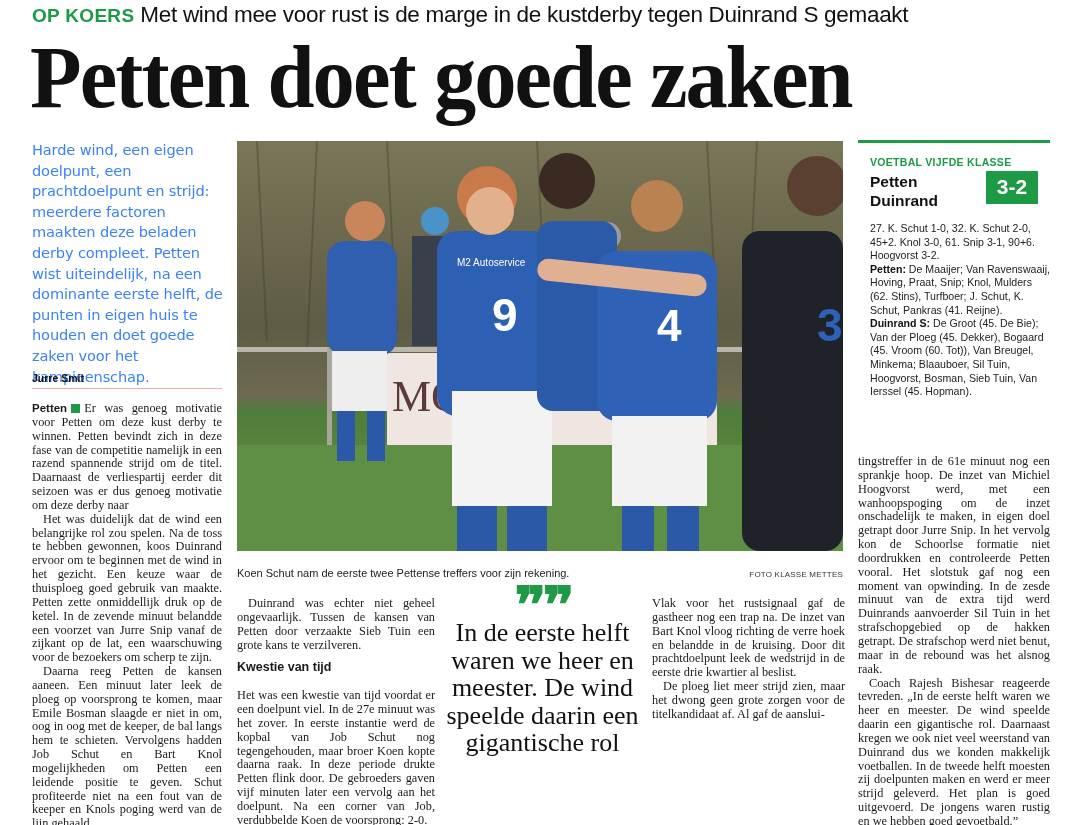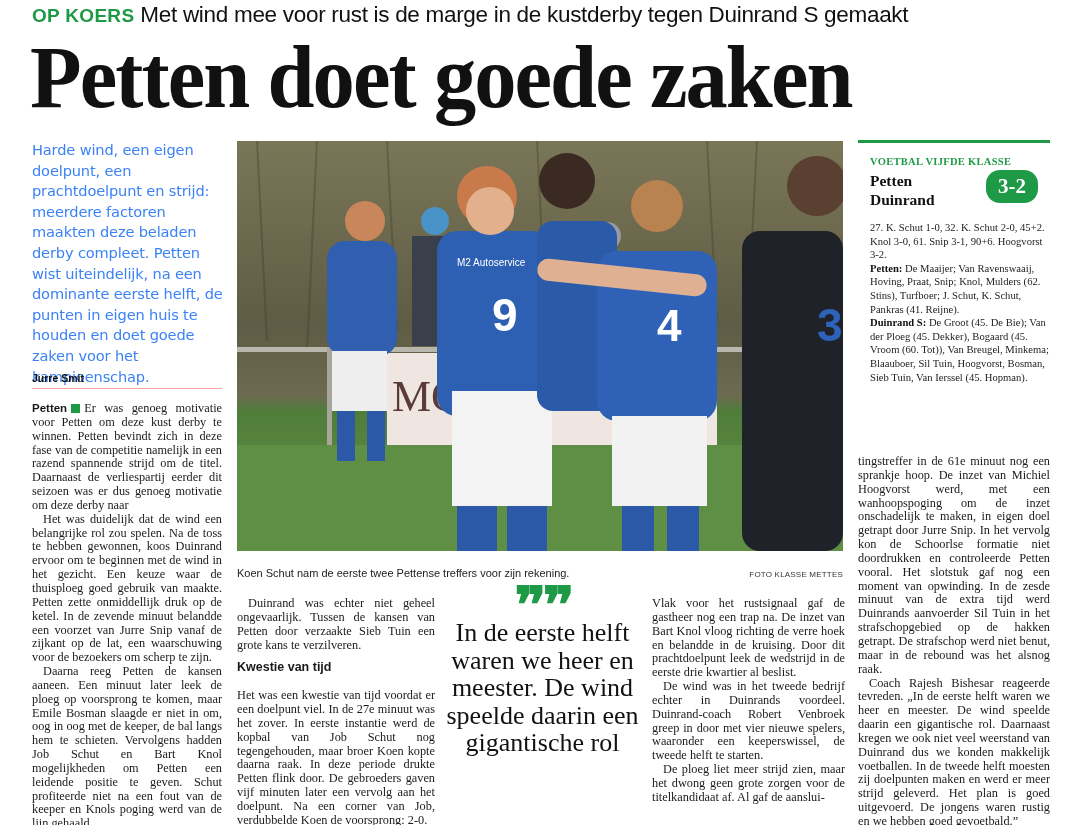--- a/index.html
+++ b/index.html
@@ -63,28 +63,28 @@
 
     .quote {
       position: absolute; left: 440px; top: 585px; width: 205px; text-align: center;
       font-family: "Liberation Serif", serif; font-size: 26px; line-height: 27.5px; color: #111;
     }
     .quote .qmark {
       display: block; font-family: "DejaVu Serif", serif; font-weight: bold; color: #1e9a46;
       font-size: 60px; line-height: 40px; height: 34px; overflow: hidden; letter-spacing: -4px;
     }
 
-    .box { position: absolute; left: 858px; top: 140px; width: 192px; font-family: Liberation Serif, serif; }
+    .box { position: absolute; left: 858px; top: 140px; width: 192px; font-family: Liberation Sans, sans-serif; }
     .box .rule { height: 3px; background: #1e9a46; margin-bottom: 13px; width: 192px; }
     .box .league { color: #1e9a46; font-weight: bold; font-size: 10.5px; letter-spacing: 0.3px; margin-left: 12px; }
     .box .teams { display: flex; justify-content: space-between; align-items: flex-start; margin: 4px 0 0 12px; }
     .box .names { font-weight: bold; font-size: 15.5px; line-height: 19px; }
     .box .score {
       background: #1e9a46; color: #fff; font-weight: bold; font-size: 21px; line-height: 32px;
-      width: 52px; height: 33px; text-align: center; margin-right: 12px; margin-top: -1px; border-radius: 14px;
+      width: 52px; height: 33px; text-align: center; margin-right: 12px; margin-top: -1px;
     }
     .box .details { margin: 12px 12px 0 12px; font-size: 10.6px; line-height: 13.6px; color: #222; width: 182px; }
     .box .details b { color: #111; }
   </style>
 </head>
 <body>
 
 <div class="kicker">
   <span class="label">OP KOERS</span><span>Met wind mee voor rust is de marge in de kustderby tegen Duinrand S gemaakt</span>
 </div>
@@ -181,21 +181,20 @@
   <p class="noindent">Het was een kwestie van tijd voordat er een doelpunt viel. In de 27e minuut was het zover. In eerste instantie werd de kopbal van Job Schut nog tegengehouden, maar broer Koen kopte daarna raak. In deze periode drukte Petten flink door. De gebroeders gaven vijf minuten later een vervolg aan het doelpunt. Na een corner van Job, verdubbelde Koen de voorsprong: 2-0.</p>
 </div>
 
 <div class="quote">
   <span class="qmark">❞❞</span>
   <span>In de eerste helft waren we heer en meester. De wind speelde daarin een gigantische rol</span>
 </div>
 
 <div class="col col4">
   <p class="noindent">Vlak voor het rustsignaal gaf de gastheer nog een trap na. De inzet van Bart Knol vloog richting de verre hoek en belandde in de kruising. Door dit prachtdoelpunt leek de wedstrijd in de eerste drie kwartier al beslist.</p>
-  <p>De wind was in het tweede bedrijf echter in Duinrands voordeel. Duinrand-coach Robert Venbroek greep in door met vier nieuwe spelers, waaronder een keeperswissel, de tweede helft te starten.</p>
   <p>De ploeg liet meer strijd zien, maar het dwong geen grote zorgen voor de titelkandidaat af. Al gaf de aanslui-</p>
 </div>
 
 <div class="box">
   <div class="rule"></div>
   <div class="league">VOETBAL VIJFDE KLASSE</div>
   <div class="teams">
     <div class="names">
       <div>Petten</div>
       <div>Duinrand</div>

